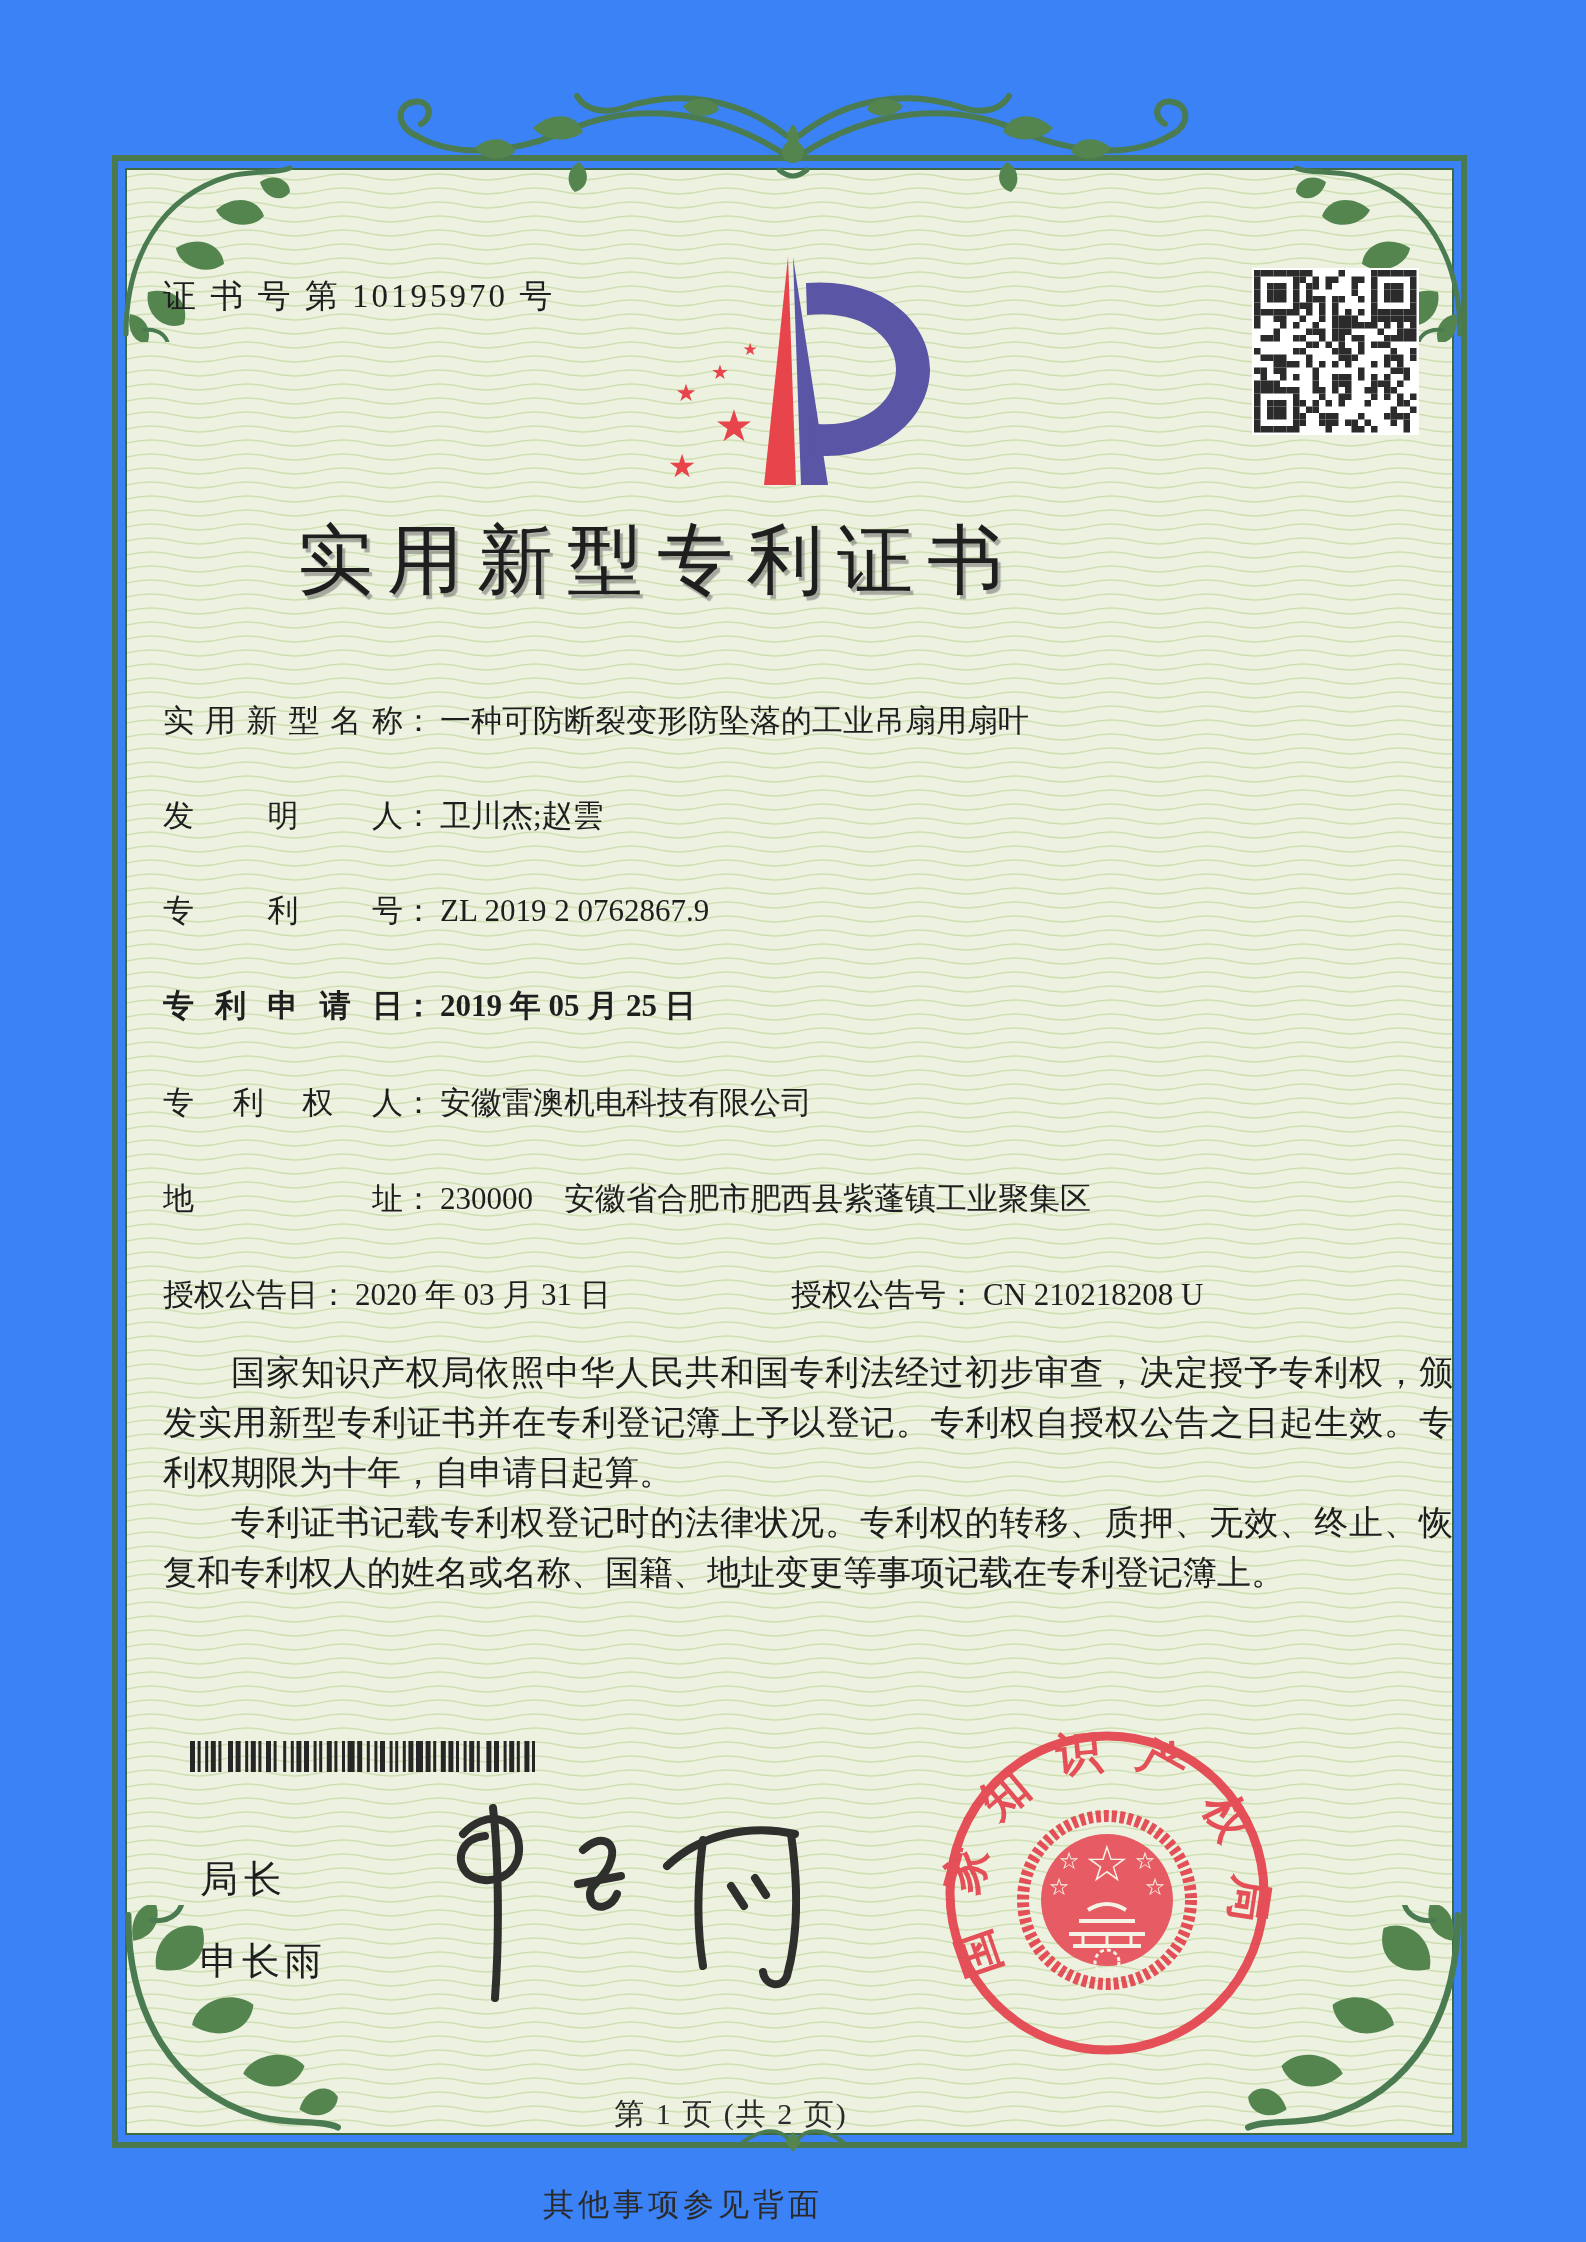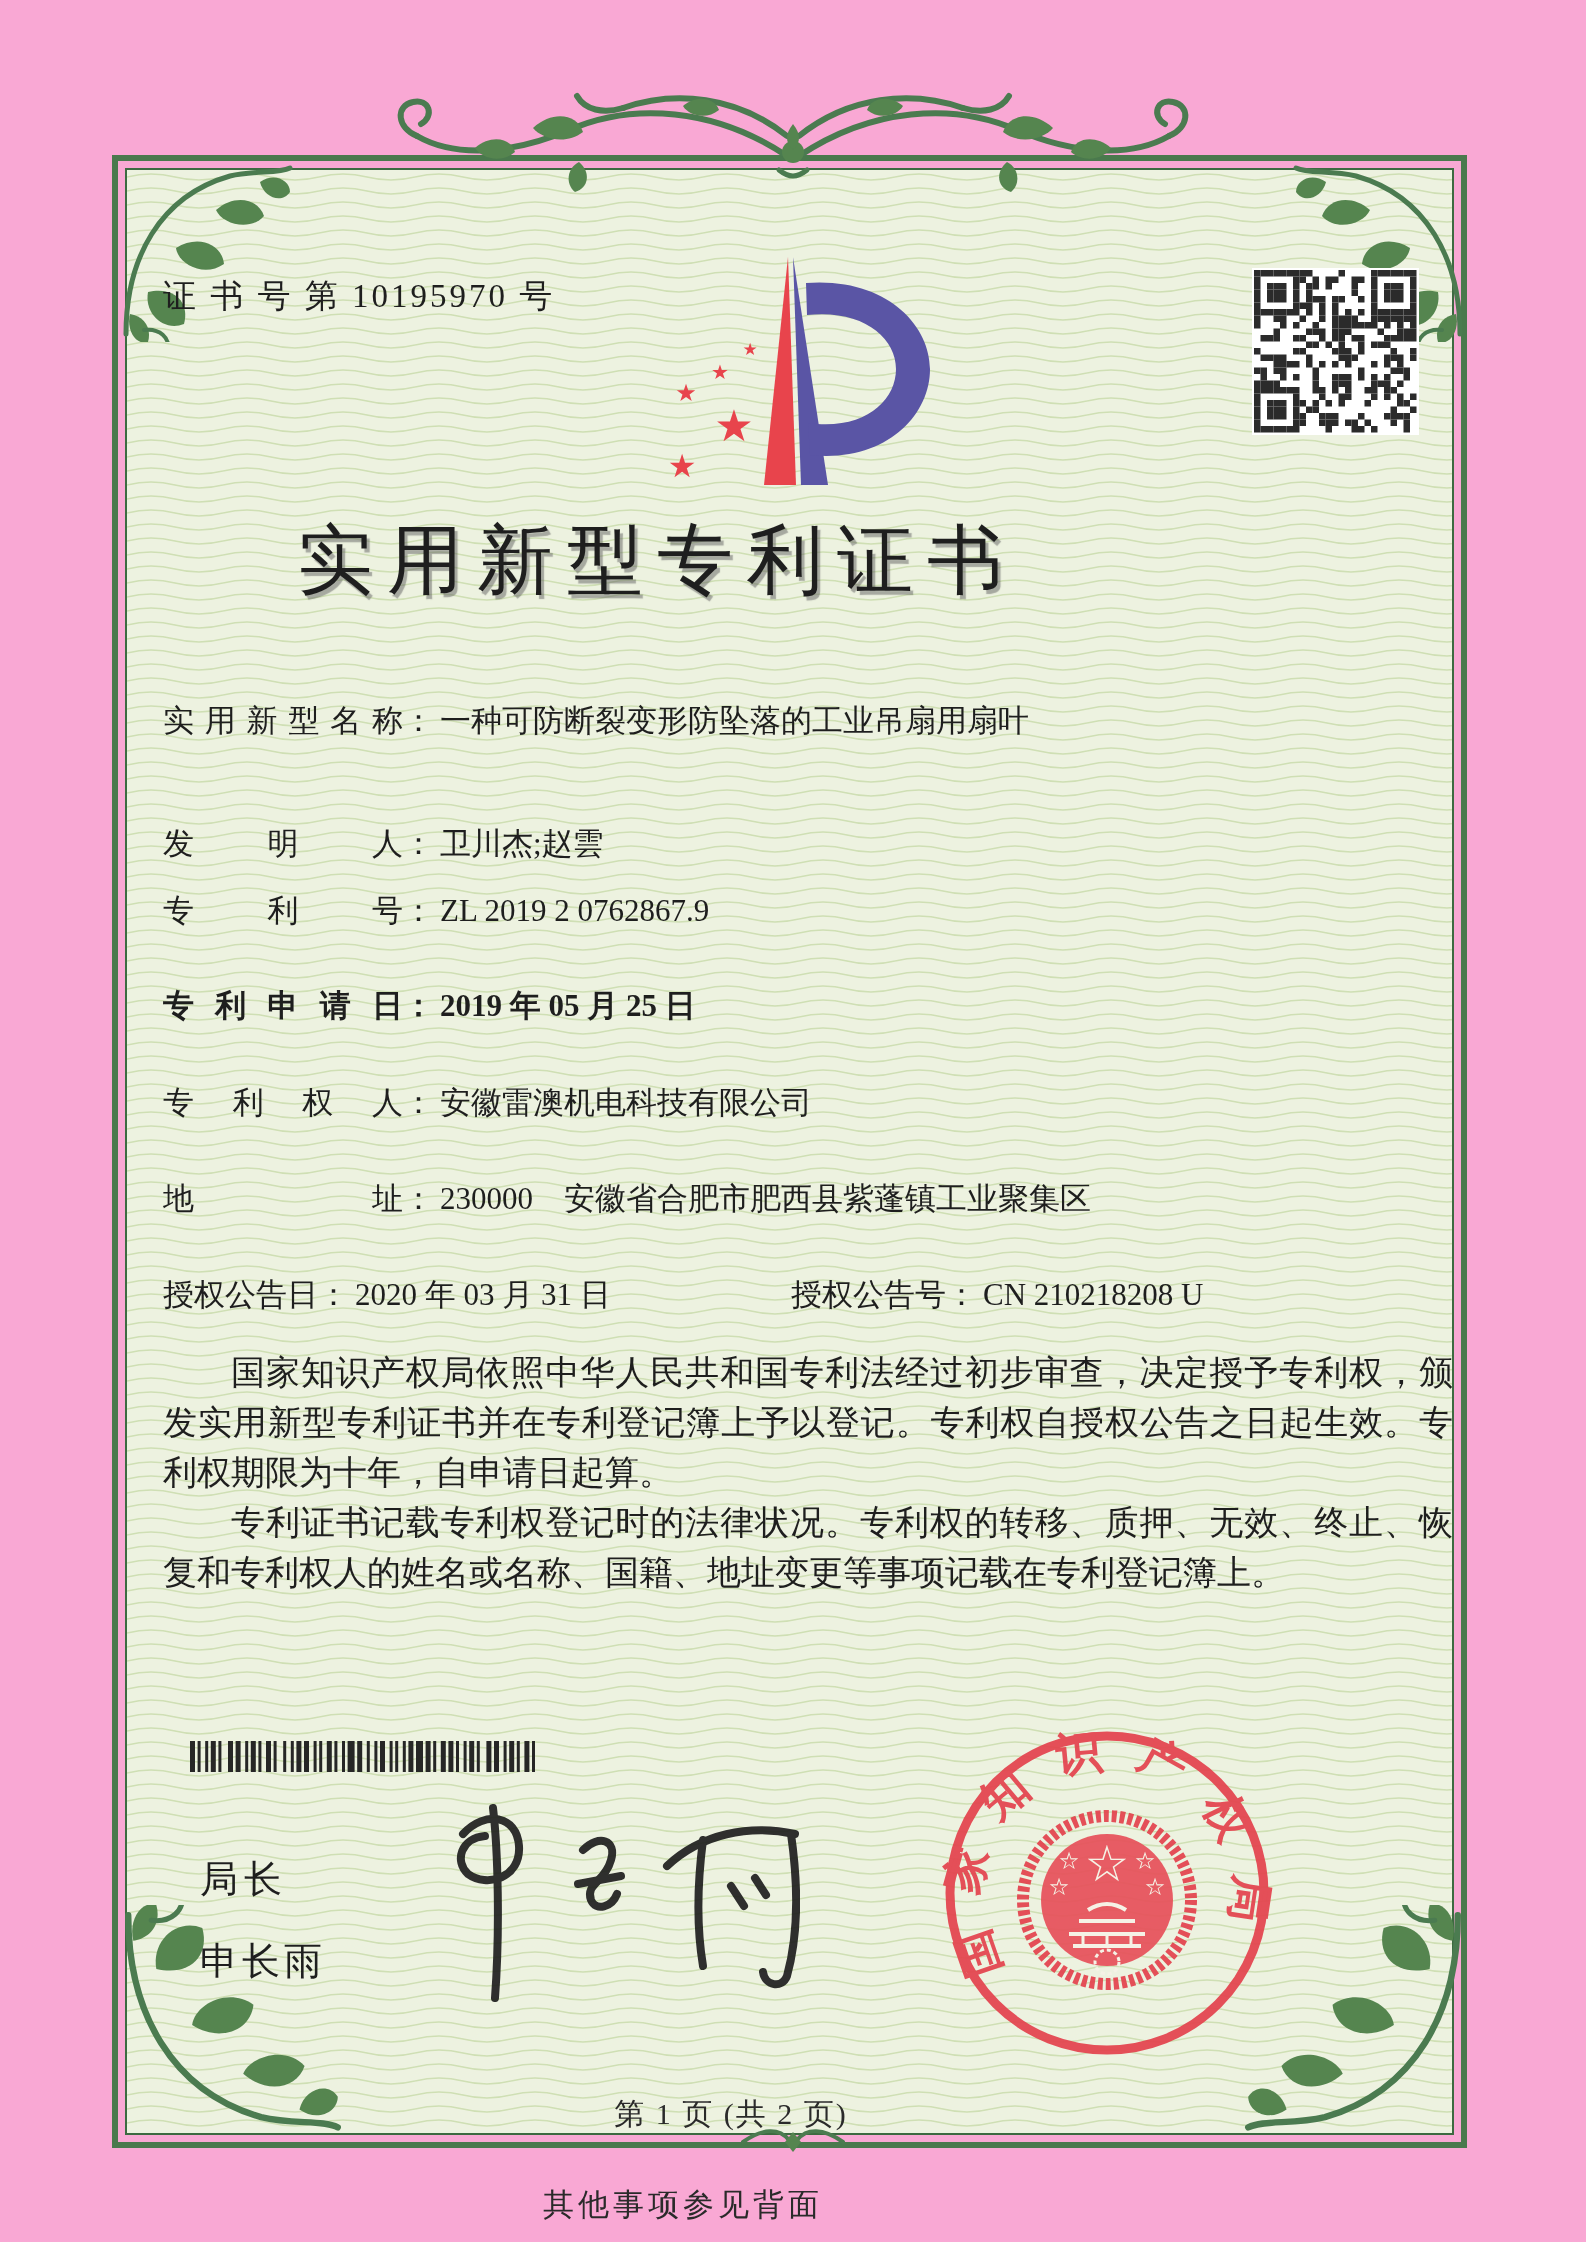--- a/index.html
+++ b/index.html
@@ -1,18 +1,18 @@
 <!DOCTYPE html>
 <html><head>
 <meta charset="utf-8">
 <style>
   html,body{margin:0;padding:0;background:#e9e9e6;}
   .page{
     position:relative;width:1586px;height:2242px;margin:0 auto;
-    background:#f9a8d4;overflow:hidden;
+    background:#3b82f6;overflow:hidden;
     font-family:"Liberation Serif","DejaVu Serif",serif;color:#1e1e1e;
   }
   
   .frame-outer{
     position:absolute;left:112px;top:155px;width:1355px;height:1993px;
     border:6px solid #4a794d;box-sizing:border-box;z-index:1;
   }
   .frame-inner{
     position:absolute;left:7px;top:7px;right:7px;bottom:7px;
     border:2px solid #3d6a41;background:#edf2e0;
@@ -32,21 +32,21 @@
   .cert-no{left:163px;top:274px;font-size:33px;letter-spacing:3px;white-space:nowrap;}
   .logo{left:660px;top:250px;width:285px;height:242px;}
   .qr{left:1252px;top:268px;width:166px;height:166px;}
   .title{
     left:160px;top:510px;width:980px;text-align:center;
     font-size:76px;font-weight:normal;letter-spacing:14px;text-indent:14px;
     text-shadow:3px 4px 1px rgba(95,95,95,.5);white-space:nowrap;
   }
   .fields{left:163px;top:700px;width:1290px;height:620px;}
   .field-row{position:absolute;left:0;font-size:31px;white-space:nowrap;}
-  .fr0{top:0;} .fr1{top:95px;margin-top:28px;} .fr2{top:190px;} .fr3{top:285px;font-weight:bold;}
+  .fr0{top:0;} .fr1{top:95px;} .fr2{top:190px;} .fr3{top:285px;font-weight:bold;}
   .fr4{top:382px;} .fr5{top:478px;} .fr6{top:574px;}
   .flabel{
     display:inline-block;width:240px;
     text-align:justify;text-align-last:justify;text-justify:inter-character;
     vertical-align:top;
   }
   .colon{display:inline-block;margin-right:6px;}
   .grant-no-pair{position:absolute;left:628px;top:0;}
   .paras{left:163px;top:1348px;width:1290px;font-size:34px;line-height:50px;
     text-align:justify;text-justify:inter-ideograph;}

